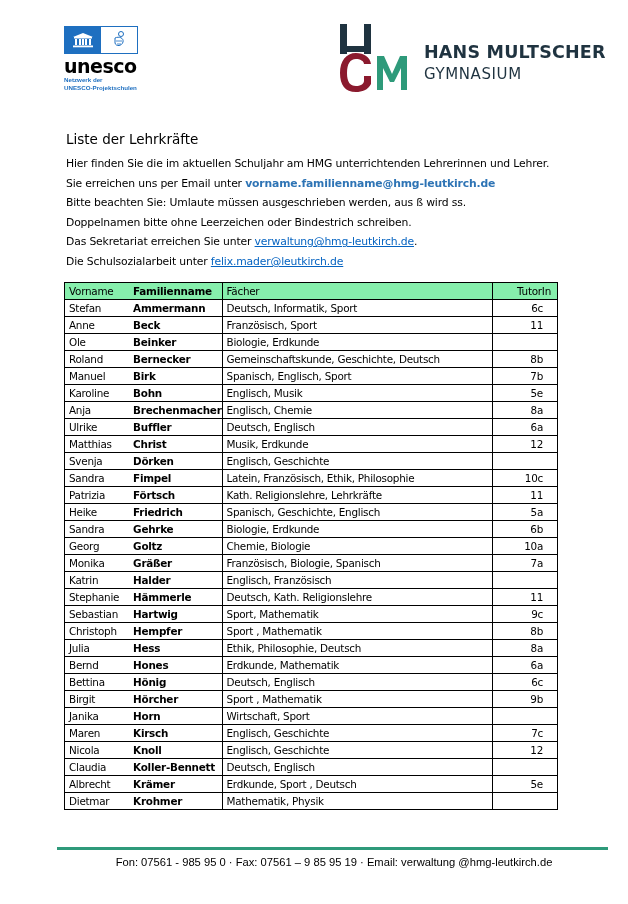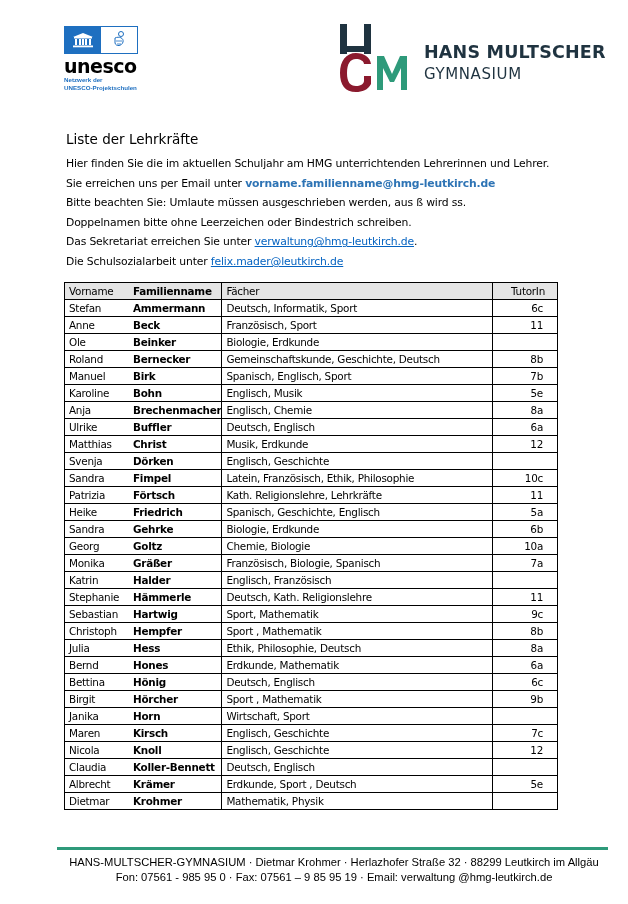--- a/index.html
+++ b/index.html
@@ -22,26 +22,26 @@
     
     .intro { position: absolute; left: 66px; top: 130px; width: 520px; font-family: "DejaVu Sans", sans-serif; }
     .intro h1 { font-size: 13.5px; font-weight: normal; margin: 0 0 6px 0; line-height: 18px; }
     .intro p { font-size: 10.8px; margin: 0; line-height: 19.6px; white-space: nowrap; letter-spacing: -0.15px; }
     .intro .email-bold { color: #2e74b5; font-weight: bold; }
     .intro a { color: #0563c1; text-decoration: underline; }
 
     
     .table { position: absolute; left: 64px; top: 282px; width: 494px; border-collapse: collapse; font-family: "DejaVu Sans", sans-serif; font-size: 10.4px; letter-spacing: -0.25px; }
     .table td, .table th { height: 16px; padding: 0 0 0 4px; border-top: 1px solid #000; border-bottom: 1px solid #000; text-align: left; font-weight: normal; white-space: nowrap; line-height: 16px; }
-    .table th { background: #e5e5e5; }
+    .table th { background: #86efac; }
     .table .c1 { width: 62px; border-left: 1px solid #000; }
     .table .c2 { width: 88px; font-weight: bold; }
     .table .c3 { width: 276px; border-left: 1px solid #000; }
     .table .c4 { width: 54px; border-left: 1px solid #000; border-right: 1px solid #000; text-align: right; padding-right: 14px; padding-left: 0; }
-    .table th.c4 { padding-right: 12px; }
+    .table th.c4 { padding-right: 6px; }
 
     
     .footer-line { position: absolute; left: 57px; top: 847px; width: 551px; height: 3px; background: #2e9a7a; }
     .footer { position: absolute; left: 40px; top: 855px; width: 588px; text-align: center; font-family: "Liberation Sans", sans-serif; font-size: 11.2px; line-height: 15px; color: #000; }
   </style>
 </head>
 <body>
 
 <div class="unesco">
   <div class="boxes">
@@ -289,15 +289,14 @@
         <td class="c1">Dietmar</td>
         <td class="c2">Krohmer</td>
         <td class="c3">Mathematik, Physik</td>
         <td class="c4"></td>
       </tr>
     </tbody>
 </table>
 
 <div class="footer-line"></div>
 <div class="footer">
-  <div>HANS-MULTSCHER-GYMNASIUM · Dietmar Krohmer · Herlazhofer Straße 32 · 88299 Leutkirch im Allgäu</div>
   <div>Fon: 07561 - 985 95 0 · Fax: 07561 – 9 85 95 19 · Email: verwaltung @hmg-leutkirch.de</div>
 </div>
 
 </body></html>

